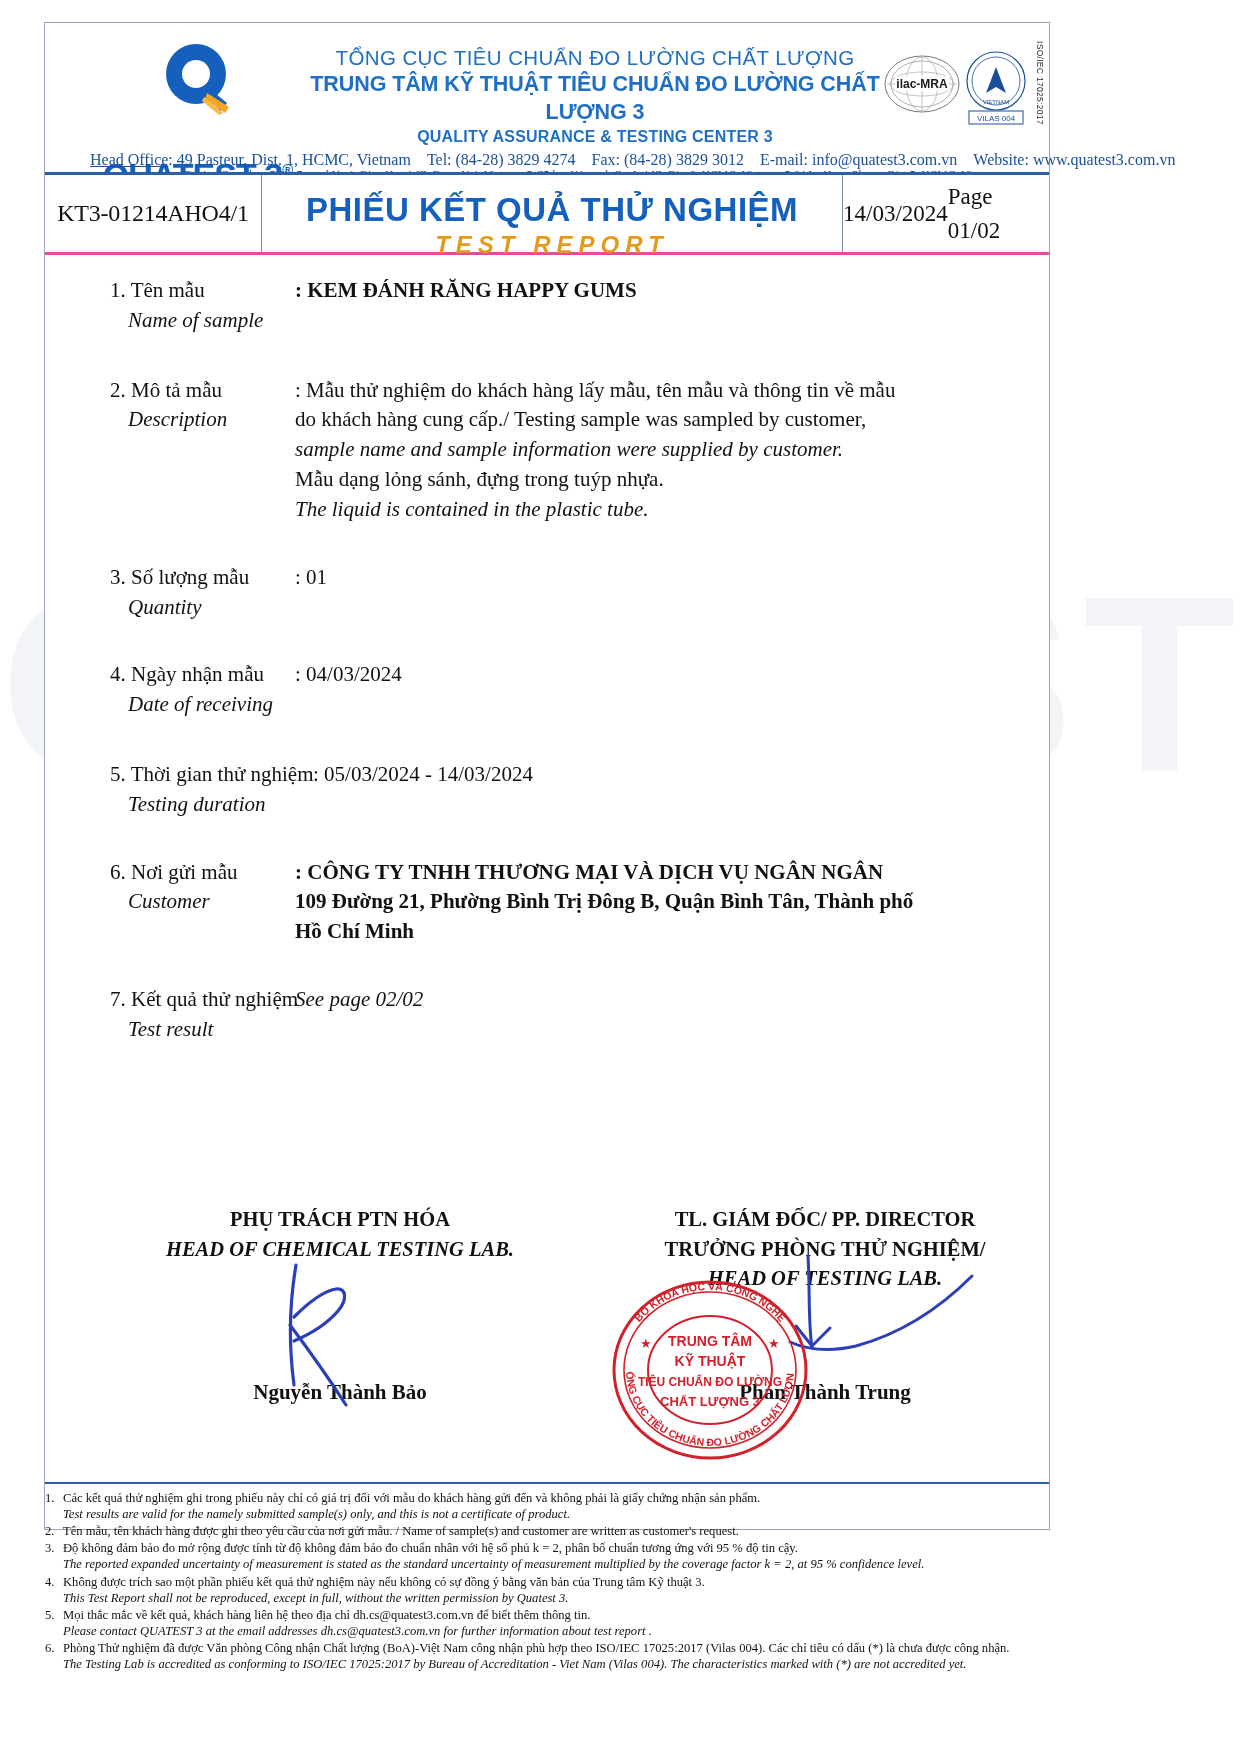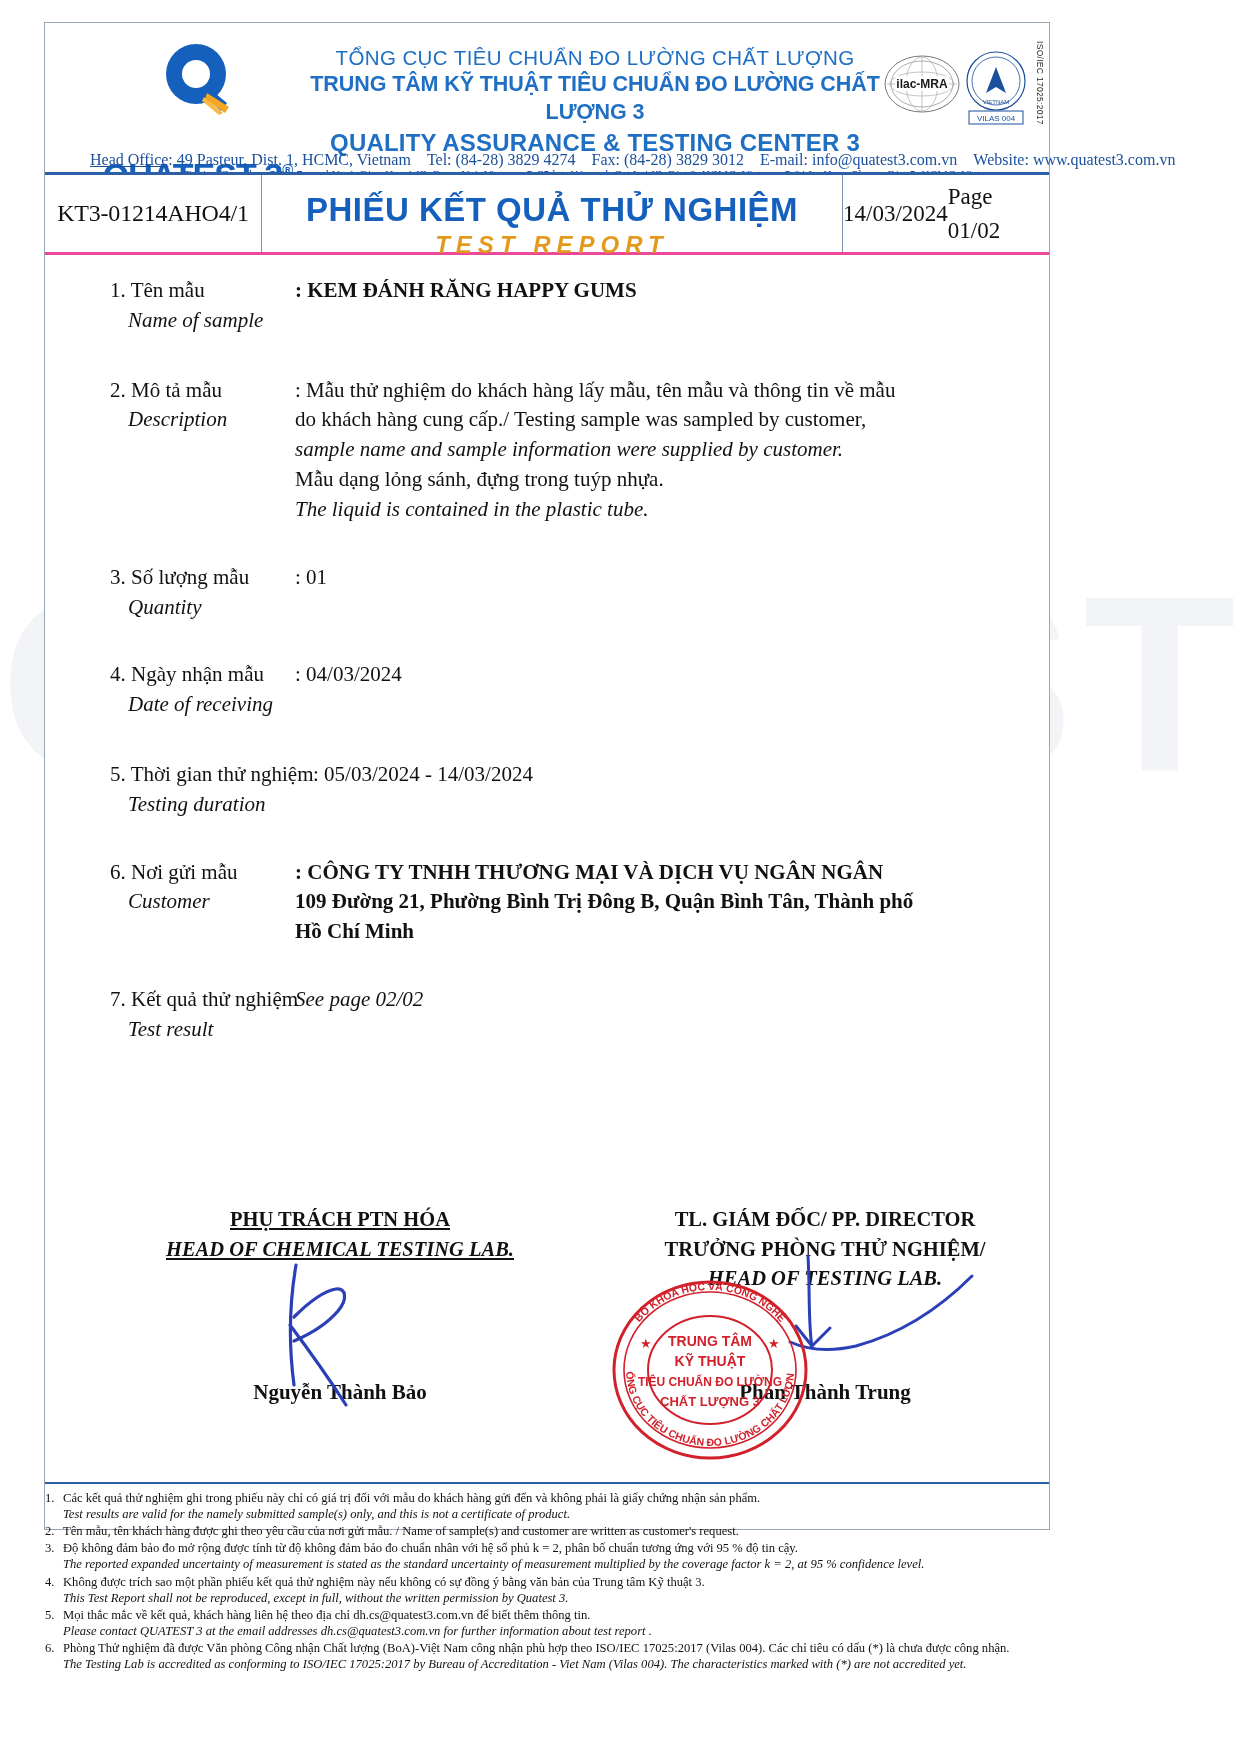--- a/index.html
+++ b/index.html
@@ -104,21 +104,21 @@
     letter-spacing: .4px;
     line-height: 1.25;
   }
   .org-l2 {
     font-size: 21.5px;
     font-weight: bold;
     line-height: 1.3;
     letter-spacing: -.1px;
   }
   .org-l3 {
-    font-size: 24px;
+    font-size: 16px;
     font-weight: bold;
     line-height: 1.3;
     letter-spacing: .2px;
   }
 
   
   .acc-marks {
     position: absolute;
     right: 6px; top: 16px;
     width: 160px; height: 100px;
@@ -266,21 +266,21 @@
     z-index: 3;
   }
   .sign-col {
     position: absolute;
     top: 0;
     text-align: center;
     font-weight: bold;
     font-size: 20.5px;
     line-height: 1.45;
   }
-  .sign-col.left { left: 100px; width: 390px; text-decoration: underline; }
+  .sign-col.left { left: 100px; width: 390px; }
   .sign-col.right { left: 560px; width: 440px; }
   .sign-col .en { font-style: italic; }
   .sign-name {
     position: absolute;
     bottom: 0;
     left: 0; right: 0;
     font-weight: bold;
     font-size: 21px;
   }
   .sign-col.left .sign-name { bottom: 18px; }

